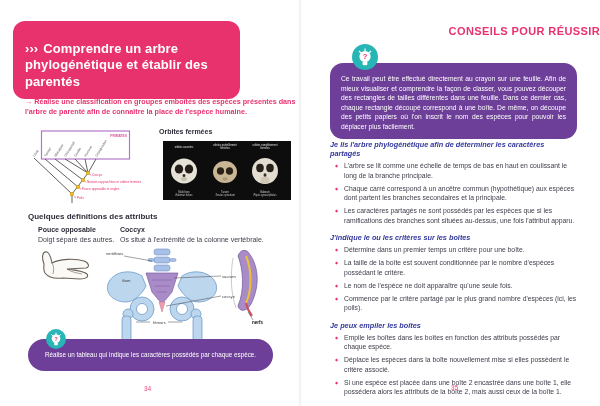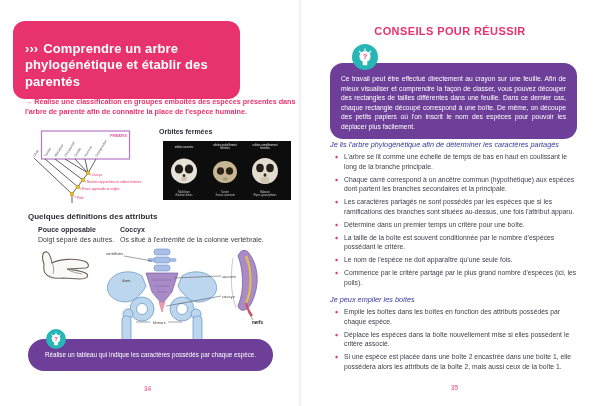--- a/index.html
+++ b/index.html
@@ -34,31 +34,31 @@
     left:28px;top:339px;width:245px;height:32px;background:#6d3f98;border-radius:16px;
     display:flex;align-items:center;justify-content:center;box-sizing:border-box;
     padding:0 10px;color:#fff;font-size:6.3px;text-align:center;line-height:1.3;
   }
   .page-num{color:#f07aa5;font-size:6.5px;font-weight:bold;}
   .pn-left{left:144px;top:385px;}
   .pn-right{left:451px;top:384px;}
 
   
   .r-title{
-    left:300px;top:25px;width:300px;text-align:center;color:#e8326e;
+    left:300px;top:25px;width:300px;text-align:right;color:#e8326e;
     font-weight:bold;font-size:11px;letter-spacing:.4px;
   }
   .intro-box{
     left:330px;top:63px;width:247px;min-height:67px;box-sizing:border-box;
     background:#6d3f98;border-radius:13px;color:#fff;
     font-size:6.7px;line-height:1.42;padding:11px 11px 8px;text-align:justify;
   }
   .sections{left:330px;top:132px;width:250px;}
   .sec-h{
-    color:#33389b;font-style:italic;font-weight:normal;font-size:7.3px;
+    color:#33389b;font-style:italic;font-weight:bold;font-size:7.3px;
     margin:8px 16px 3px 0;
   }
   .sections ul{list-style:none;margin:0;padding:0 0 0 14px;}
   .sections li{
     position:relative;font-size:6.8px;line-height:1.4;color:#3d3d4a;
     margin-bottom:3.5px;
   }
   .sections li::before{
     content:"◆";color:#e8326e;font-size:4px;position:absolute;left:-9px;top:2.2px;
   }
@@ -267,20 +267,21 @@
   <text x="13" y="15.2" text-anchor="middle" font-size="7.5" font-weight="bold" fill="#e8326e">?</text>
 </svg>
 
 <div class="abs sections">
   <div class="sec-h">Je lis l'arbre phylogénétique afin de déterminer les caractères partagés</div>
   <ul>
     <li>L'arbre se lit comme une échelle de temps de bas en haut en coulissant le long de la branche principale.</li>
     <li>Chaque carré correspond à un ancêtre commun (hypothétique) aux espèces dont partent les branches secondaires et la principale.</li>
     <li>Les caractères partagés ne sont possédés par les espèces que si les ramifications des branches sont situées au-dessus, une fois l'attribut apparu.</li>
   </ul>
+  <div class="sec-h">J'indique le ou les critères sur les boîtes</div>
   <ul>
     <li>Détermine dans un premier temps un critère pour une boîte.</li>
     <li>La taille de la boîte est souvent conditionnée par le nombre d'espèces possédant le critère.</li>
   </ul>
   <ul>
     <li>Le nom de l'espèce ne doit apparaître qu'une seule fois.</li>
     <li>Commence par le critère partagé par le plus grand nombre d'espèces (ici, les poils).</li>
   </ul>
   <div class="sec-h">Je peux empiler les boîtes</div>
   <ul>

